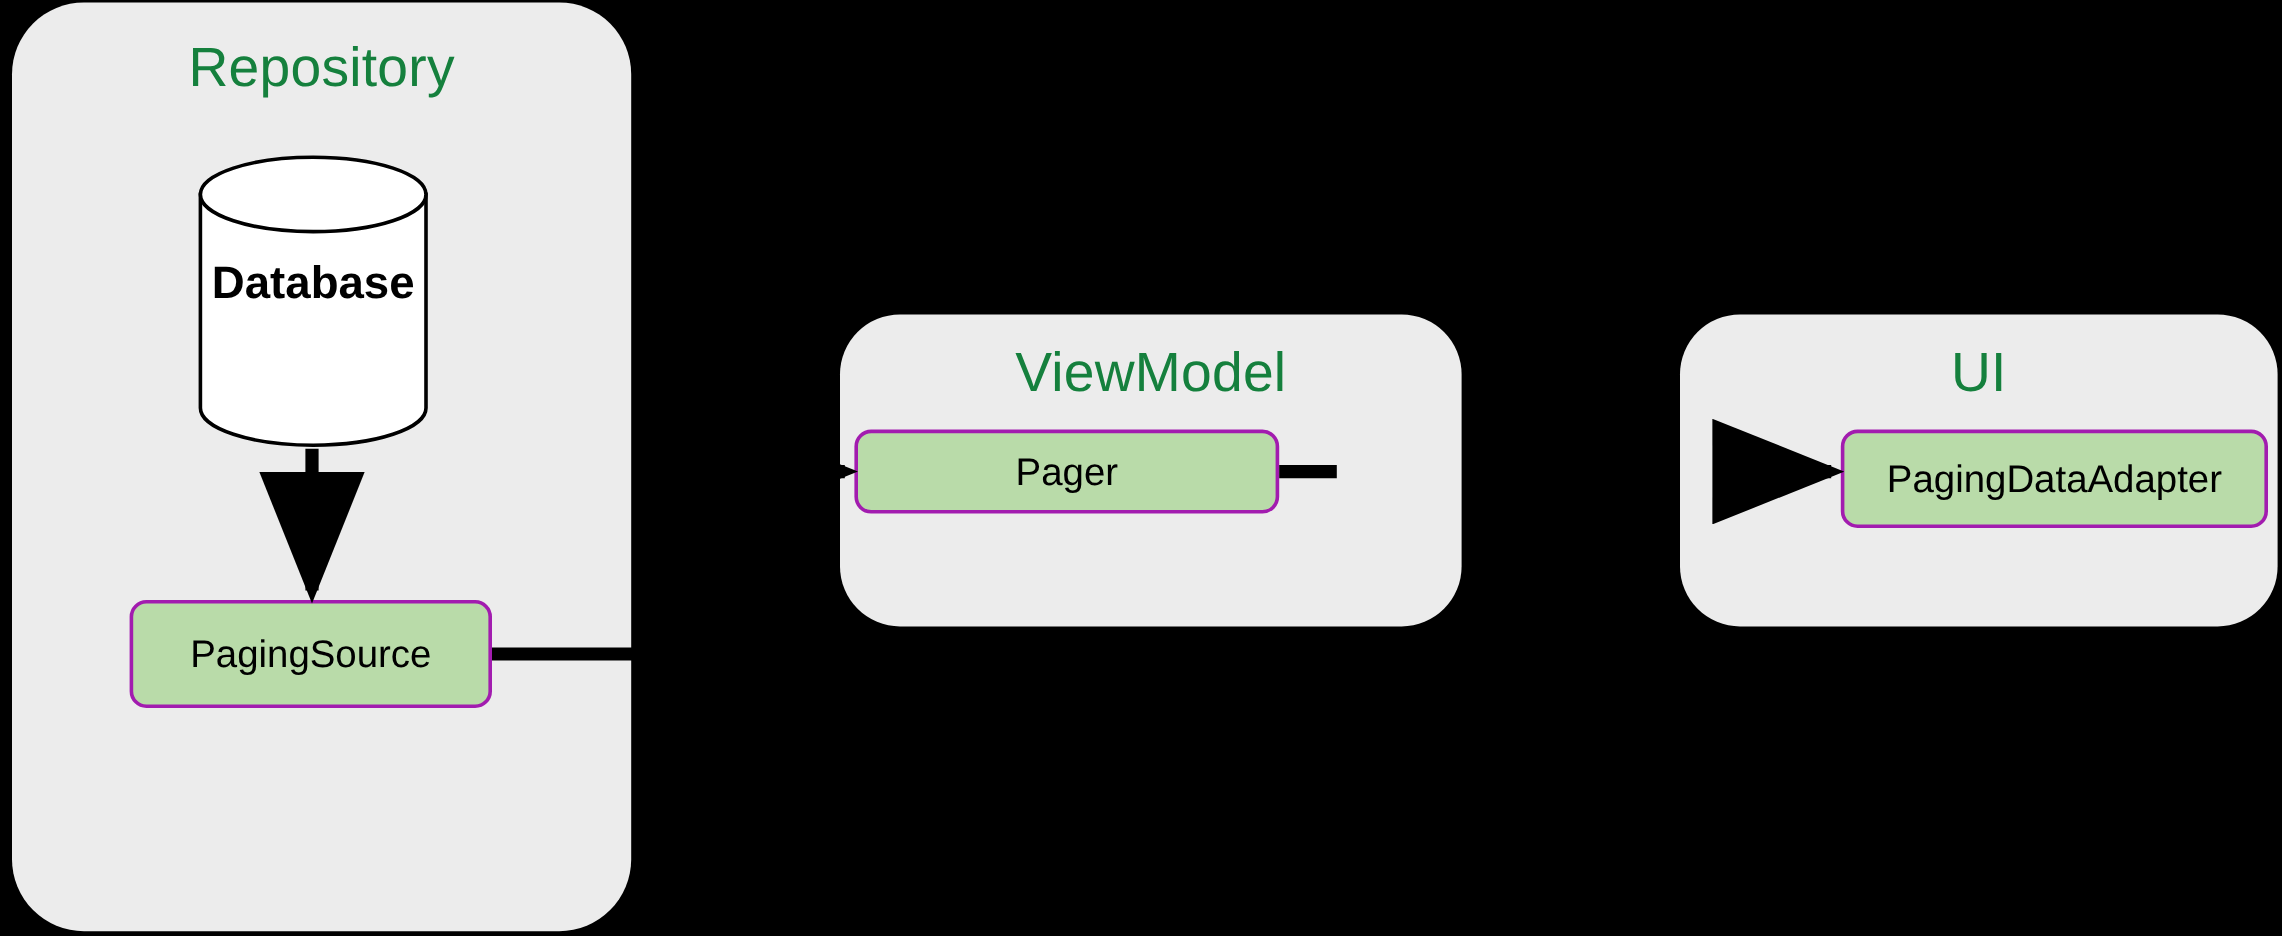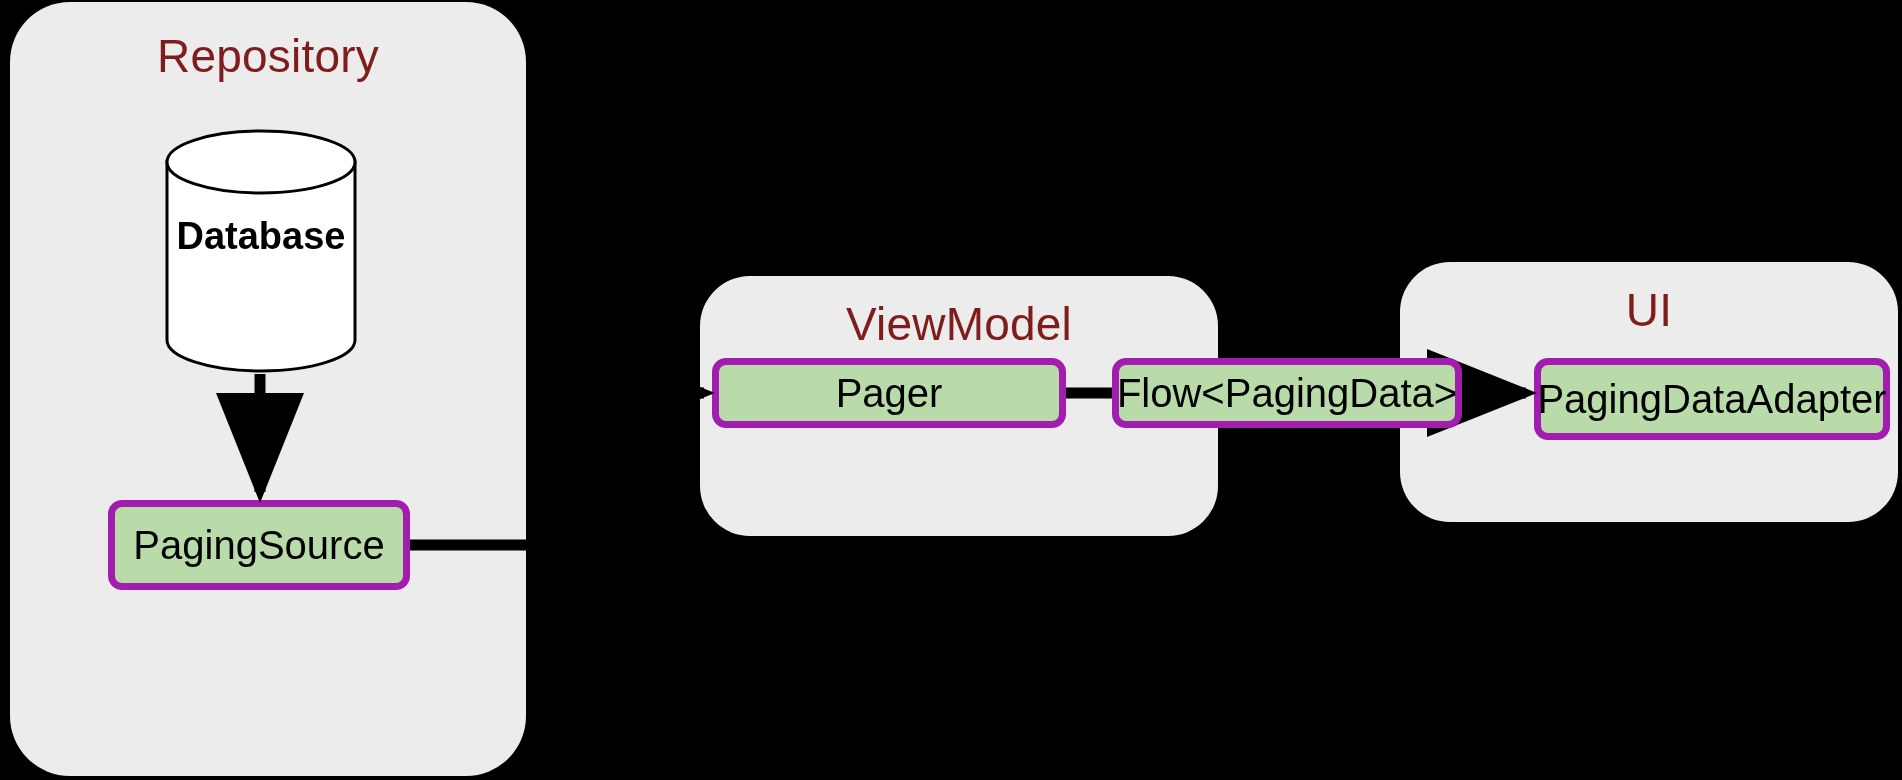--- a/index.html
+++ b/index.html
@@ -21,39 +21,39 @@
     position: absolute;
     background: #ECECEC;
     border-radius: 62px;
     box-sizing: border-box;
   }
   .group-title {
     position: absolute;
     left: 0;
     right: 0;
     text-align: center;
-    color: #7f1d1d;
+    color: #15803d;
     font-size: 46px;
     line-height: 52px;
     letter-spacing: 0.2px;
     white-space: nowrap;
   }
 
   
   .node {
     position: absolute;
     background: #B9DBA9;
-    border: 7px solid #a21caf;
+    border: 3px solid #a21caf;
     border-radius: 14px;
     box-sizing: border-box;
     display: flex;
     align-items: center;
     justify-content: center;
     color: #000000;
-    font-size: 40px;
+    font-size: 32px;
     line-height: 40px;
     white-space: nowrap;
   }
 
   
   .cylinder {
     position: absolute;
   }
   .cylinder svg { display: block; }
   .cylinder-label {
@@ -92,31 +92,28 @@
       <path d="M3,34 L3,212 A94,31 0 0,0 191,212 L191,34 Z" fill="#FFFFFF" stroke="#000000" stroke-width="3"></path>
       <ellipse cx="97" cy="34" rx="94" ry="31" fill="#FFFFFF" stroke="#000000" stroke-width="3"></ellipse>
     </svg>
     <div class="cylinder-label" style="top:88px;">Database</div>
   </div>
 
   <div class="node" style="left:108px; top:500px; width:302px; height:90px;">
     <span>PagingSource</span>
   </div>
 
-  <div class="group" style="left:700px; top:276px; width:518px; height:260px; border-radius:50px;">
+  <div class="group" style="left:700px; top:262px; width:518px; height:260px; border-radius:50px;">
     <div class="group-title" style="top:22px;">ViewModel</div>
   </div>
 
   <div class="node" style="left:712px; top:358px; width:354px; height:70px;">
     <span>Pager</span>
   </div>
 
-  <div class="node" style="left:1112px; top:358px; width:350px; height:70px; z-index:5;">
-    <span>Flow&lt;PagingData&gt;</span>
-  </div>
 
   <div class="group" style="left:1400px; top:262px; width:498px; height:260px; border-radius:50px;">
     <div class="group-title" style="top:22px;">UI</div>
   </div>
 
   <div class="node" style="left:1534px; top:358px; width:356px; height:82px;">
     <span>PagingDataAdapter</span>
   </div>
 
   <svg class="edge-layer" viewBox="0 0 1902 780">

